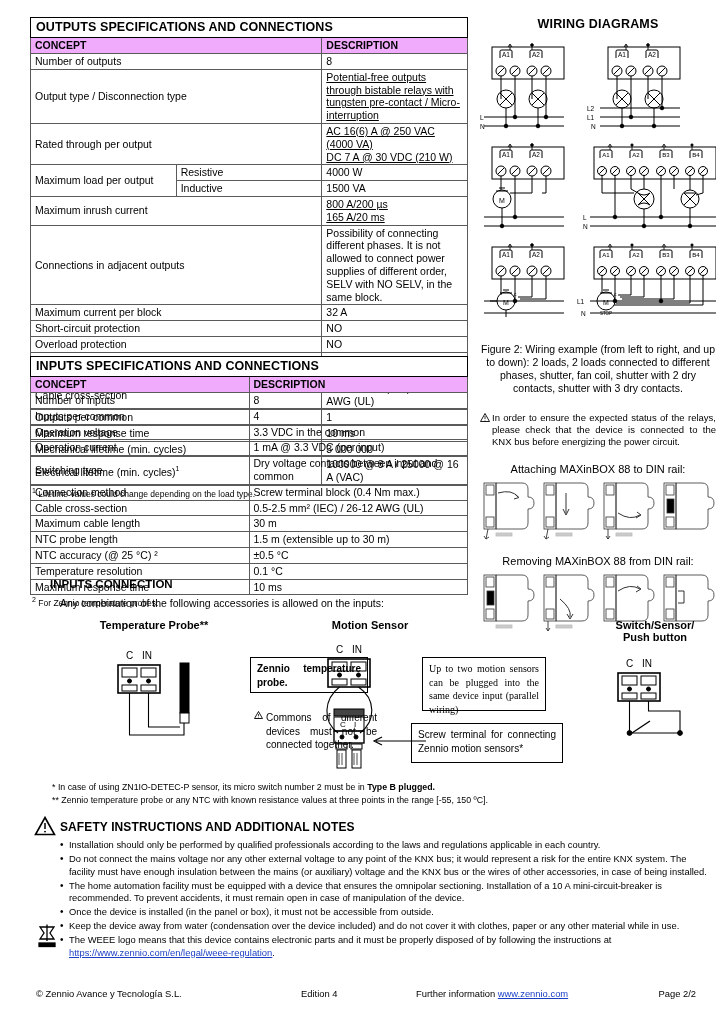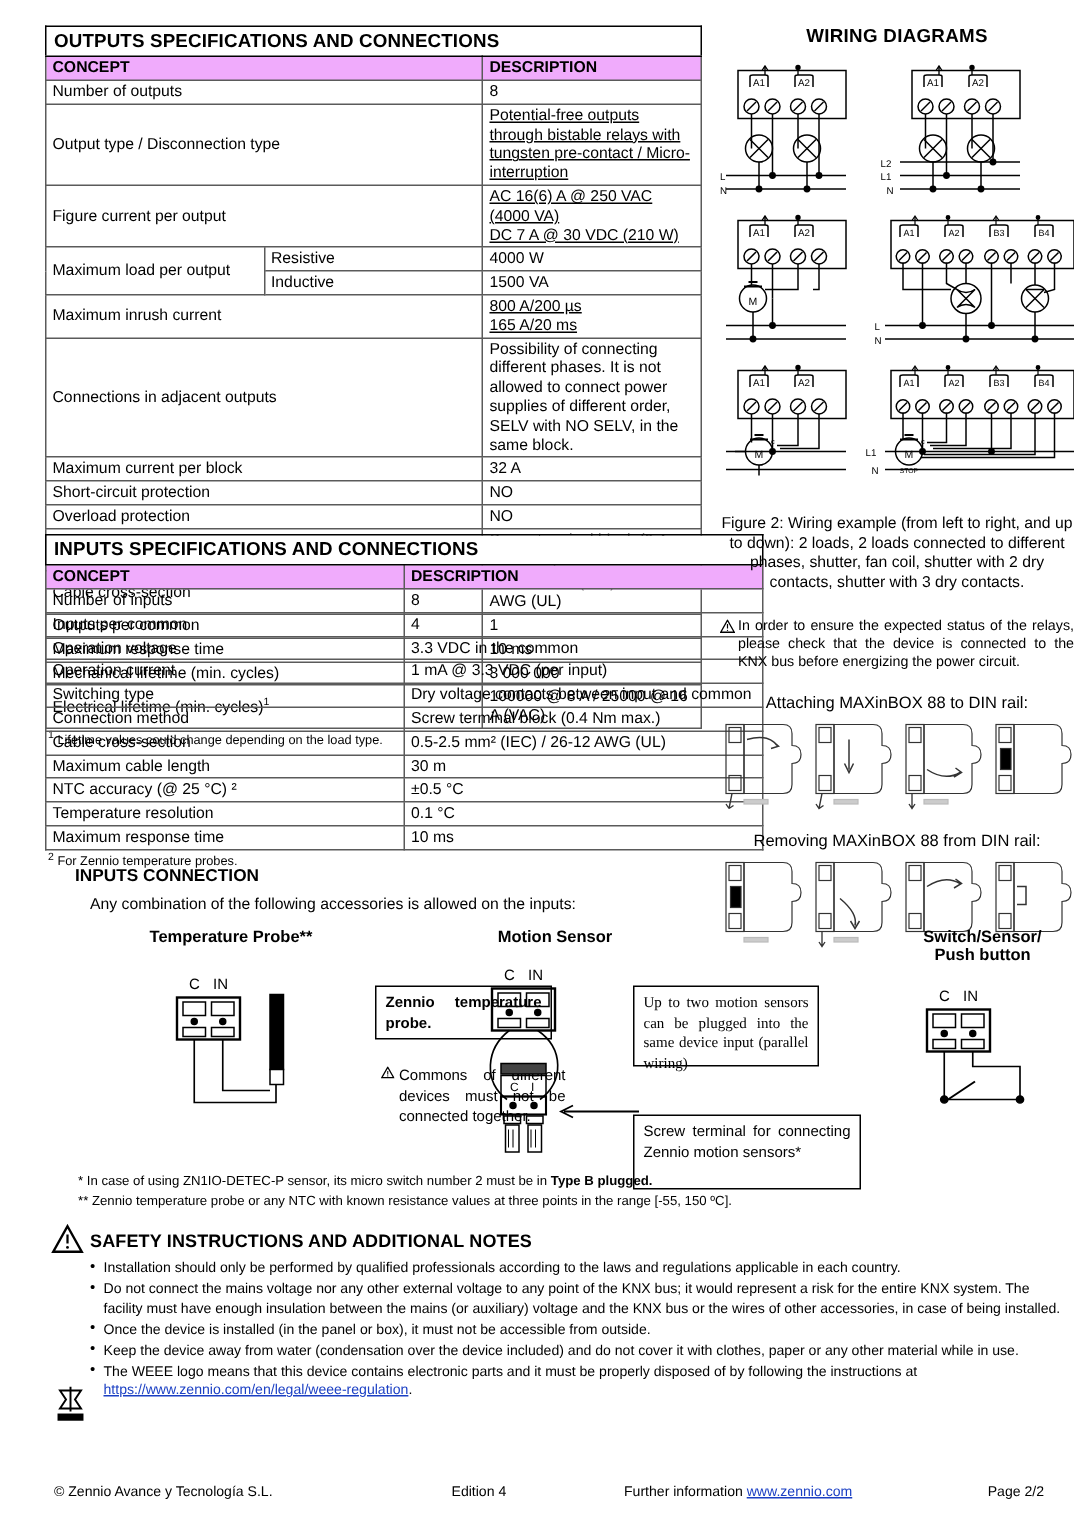--- a/index.html
+++ b/index.html
@@ -51,21 +51,21 @@
   .justify { text-align:justify; }
   sup { font-size:7px; vertical-align:super; }
   .footnote {
     font-size:8.5px;
     margin:1px 0 0 2px;
     line-height:1.25;
   }
 
   
   .left-col { position:absolute; left:30px; top:17px; width:438px; }
-  .inputs-block { position:absolute; left:30px; top:356px; width:479px; }
+  .inputs-block { position:absolute; left:30px; top:356px; width:438px; }
 
   .right-col { position:absolute; left:480px; top:17px; width:236px; }
   .wd-title {
     font-weight:bold; font-size:12.5px; text-align:center;
     margin:0 0 6px 0; letter-spacing:0.2px;
   }
   .fig-caption {
     font-size:10.5px; text-align:center; line-height:1.25; margin-top:6px;
   }
   .knx-note {
@@ -151,21 +151,21 @@
 
       <tr>
         <td colspan="2">Number of outputs</td>
         <td>8</td>
       </tr>
       <tr>
         <td colspan="2">Output type / Disconnection type</td>
         <td class="two-line">Potential-free outputs through bistable relays with tungsten pre-contact / Micro-interruption</td>
       </tr>
       <tr>
-        <td colspan="2">Figure current per output</td>
+        <td colspan="2">Rated through per output</td>
         <td class="two-line" style="white-space:pre-line">AC 16(6) A @ 250 VAC (4000 VA)
 DC 7 A @ 30 VDC (210 W)</td>
       </tr>
       <tr>
         <td rowspan="2" style="width:26%"><span>Maximum load per output</span></td>
         <td style="width:25%">Resistive</td>
         <td>4000 W</td>
       </tr>
       <tr>
         <td>Inductive</td>
@@ -255,20 +255,24 @@
             <td>Connection method</td>
             <td>Screw terminal block (0.4 Nm max.)</td>
           </tr>
       <tr>
             <td>Cable cross-section</td>
             <td>0.5-2.5 mm² (IEC) / 26-12 AWG (UL)</td>
           </tr>
       <tr>
             <td>Maximum cable length</td>
             <td>30 m</td>
+          </tr>
+      <tr>
+            <td>NTC probe length</td>
+            <td>1.5 m (extensible up to 30 m)</td>
           </tr>
       <tr>
             <td>NTC accuracy (@ 25 °C) ²</td>
             <td>±0.5 °C</td>
           </tr>
       <tr>
             <td>Temperature resolution</td>
             <td>0.1 °C</td>
           </tr>
       <tr>
@@ -678,21 +682,21 @@
           <circle cx="22" cy="96" r="2" fill="#000"></circle>
           <circle cx="36" cy="96" r="2" fill="#000"></circle>
           <rect x="16" y="103" width="11" height="5"></rect>
           <rect x="31" y="103" width="11" height="5"></rect>
           <rect x="17" y="109" width="9" height="18"></rect>
           <rect x="32" y="109" width="9" height="18"></rect>
           <path d="M19 112 L19 124 M22 112 L22 124 M34 112 L34 124 M37 112 L37 124" stroke-width="0.7"></path>
         </g>
       </svg>
       <div class="box-note" style="position:absolute;left:372px;top:38px;width:124px;height:54px;font-family:Liberation Serif, serif;">Up to two motion sensors can be plugged into the same device input (parallel wiring)</div>
-      <div class="box-note" style="position:absolute;left:372px;top:104px;width:152px;height:50px;margin-top:20px;">Screw terminal for connecting Zennio motion sensors*</div>
+      <div class="box-note" style="position:absolute;left:361px;top:104px;width:152px;height:40px;">Screw terminal for connecting Zennio motion sensors*</div>
       <svg style="position:absolute;left:320px;top:116px;" width="56" height="12" viewBox="0 0 56 12">
         <path d="M56 6 L6 6 M12 2 L4 6 L12 10" stroke="#000" fill="none" stroke-width="1.2"></path>
       </svg>
 
       <div style="position:absolute;left:540px;top:0;width:130px;" class="ic-head">
         <div>Switch/Sensor/</div>
         <div>Push button</div>
       </div>
       <svg style="position:absolute;left:560px;top:36px;" width="110" height="105" viewBox="0 0 110 105">
         <g stroke="#000" fill="none" stroke-width="1">
@@ -729,20 +733,21 @@
             <path d="M11 1.5 L20.5 18.5 L1.5 18.5 Z" fill="none" stroke="#000" stroke-width="1.6"></path>
             <path d="M11 7 L11 13" stroke="#000" stroke-width="1.5"></path>
             <circle cx="11" cy="15.6" r="0.95" fill="#000"></circle>
           </svg>
       </span>
       <span>SAFETY INSTRUCTIONS AND ADDITIONAL NOTES</span>
     </div>
     <ul>
       <li>Installation should only be performed by qualified professionals according to the laws and regulations applicable in each country.</li>
       <li>Do not connect the mains voltage nor any other external voltage to any point of the KNX bus; it would represent a risk for the entire KNX system. The facility must have enough insulation between the mains (or auxiliary) voltage and the KNX bus or the wires of other accessories, in case of being installed.</li>
+      <li>The home automation facility must be equipped with a device that ensures the omnipolar sectioning. Installation of a 10 A mini-circuit-breaker is recommended. To prevent accidents, it must remain open in case of manipulation of the device.</li>
       <li>Once the device is installed (in the panel or box), it must not be accessible from outside.</li>
       <li>Keep the device away from water (condensation over the device included) and do not cover it with clothes, paper or any other material while in use.</li>
       <li><span>The WEEE logo means that this device contains electronic parts and it must be properly disposed of by following the instructions at </span><a class="link" href="#">https://www.zennio.com/en/legal/weee-regulation</a><span>.</span></li>
     </ul>
     <div class="weee-icon">
       <svg width="22" height="26" viewBox="0 0 22 26">
         <g stroke="#000" fill="none" stroke-width="1.3">
           <path d="M4 3 L18 3 L14 9 L18 15 L4 15 L8 9 Z"></path>
           <path d="M11 0.5 L11 17"></path>
           <rect x="3" y="19" width="16" height="3.5" fill="#000" stroke="#000"></rect>

